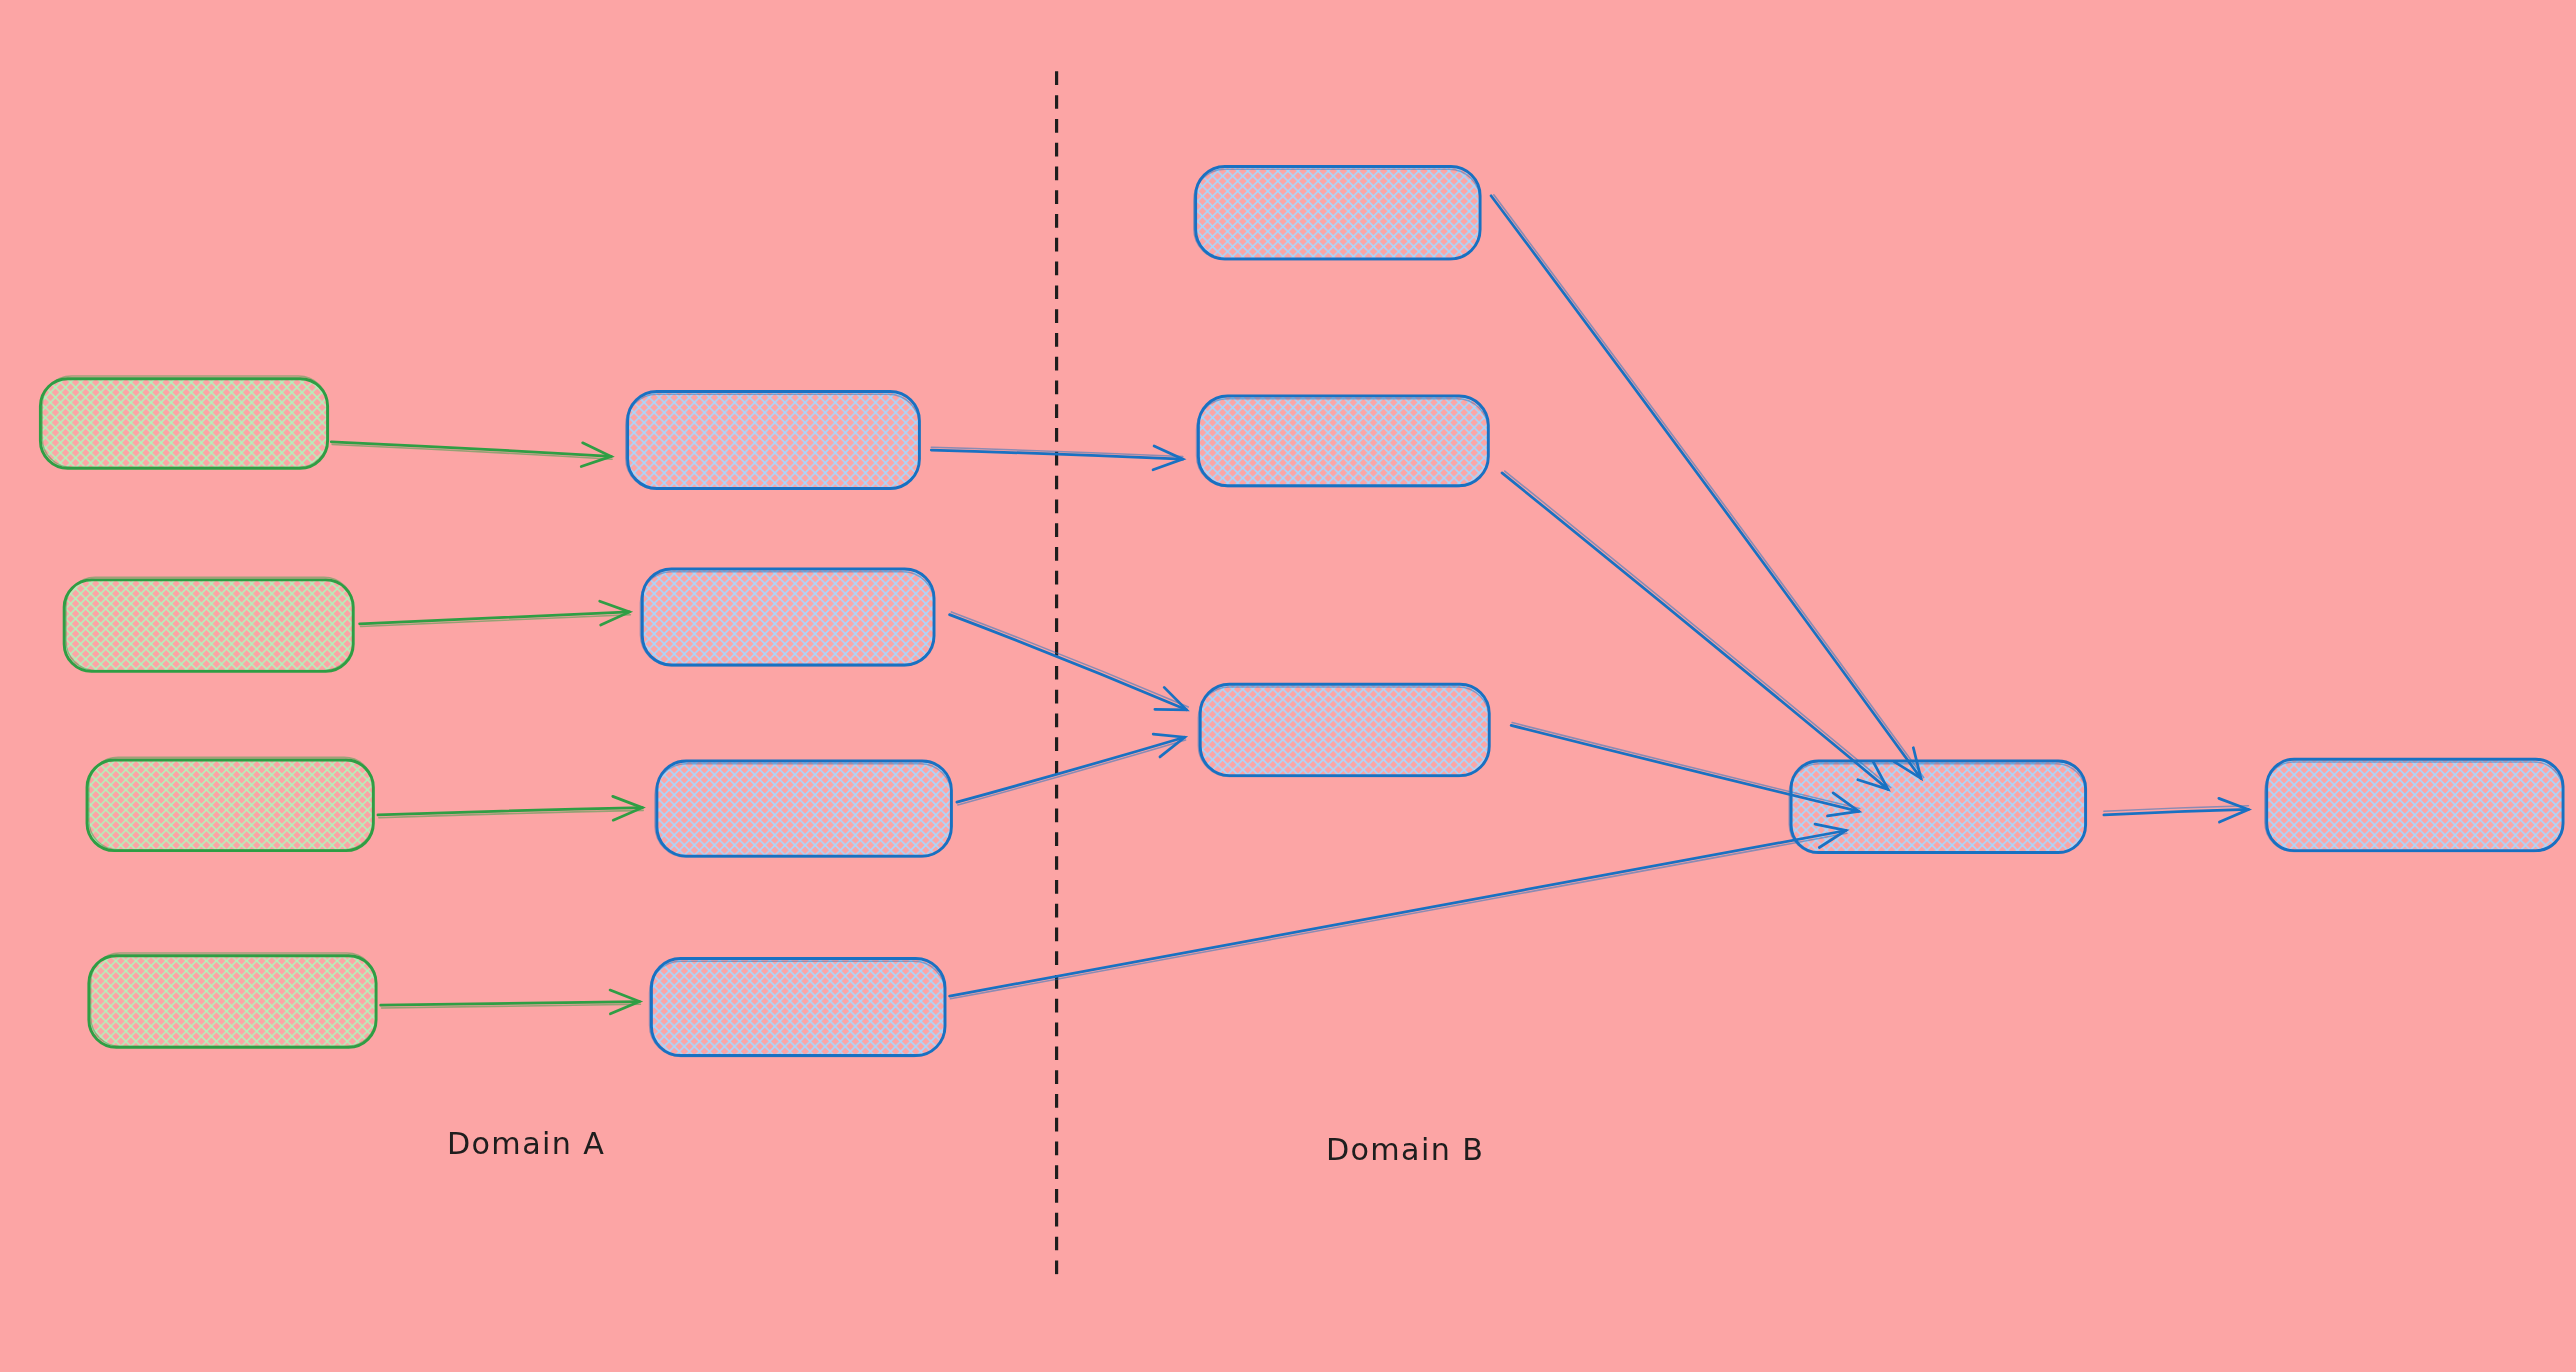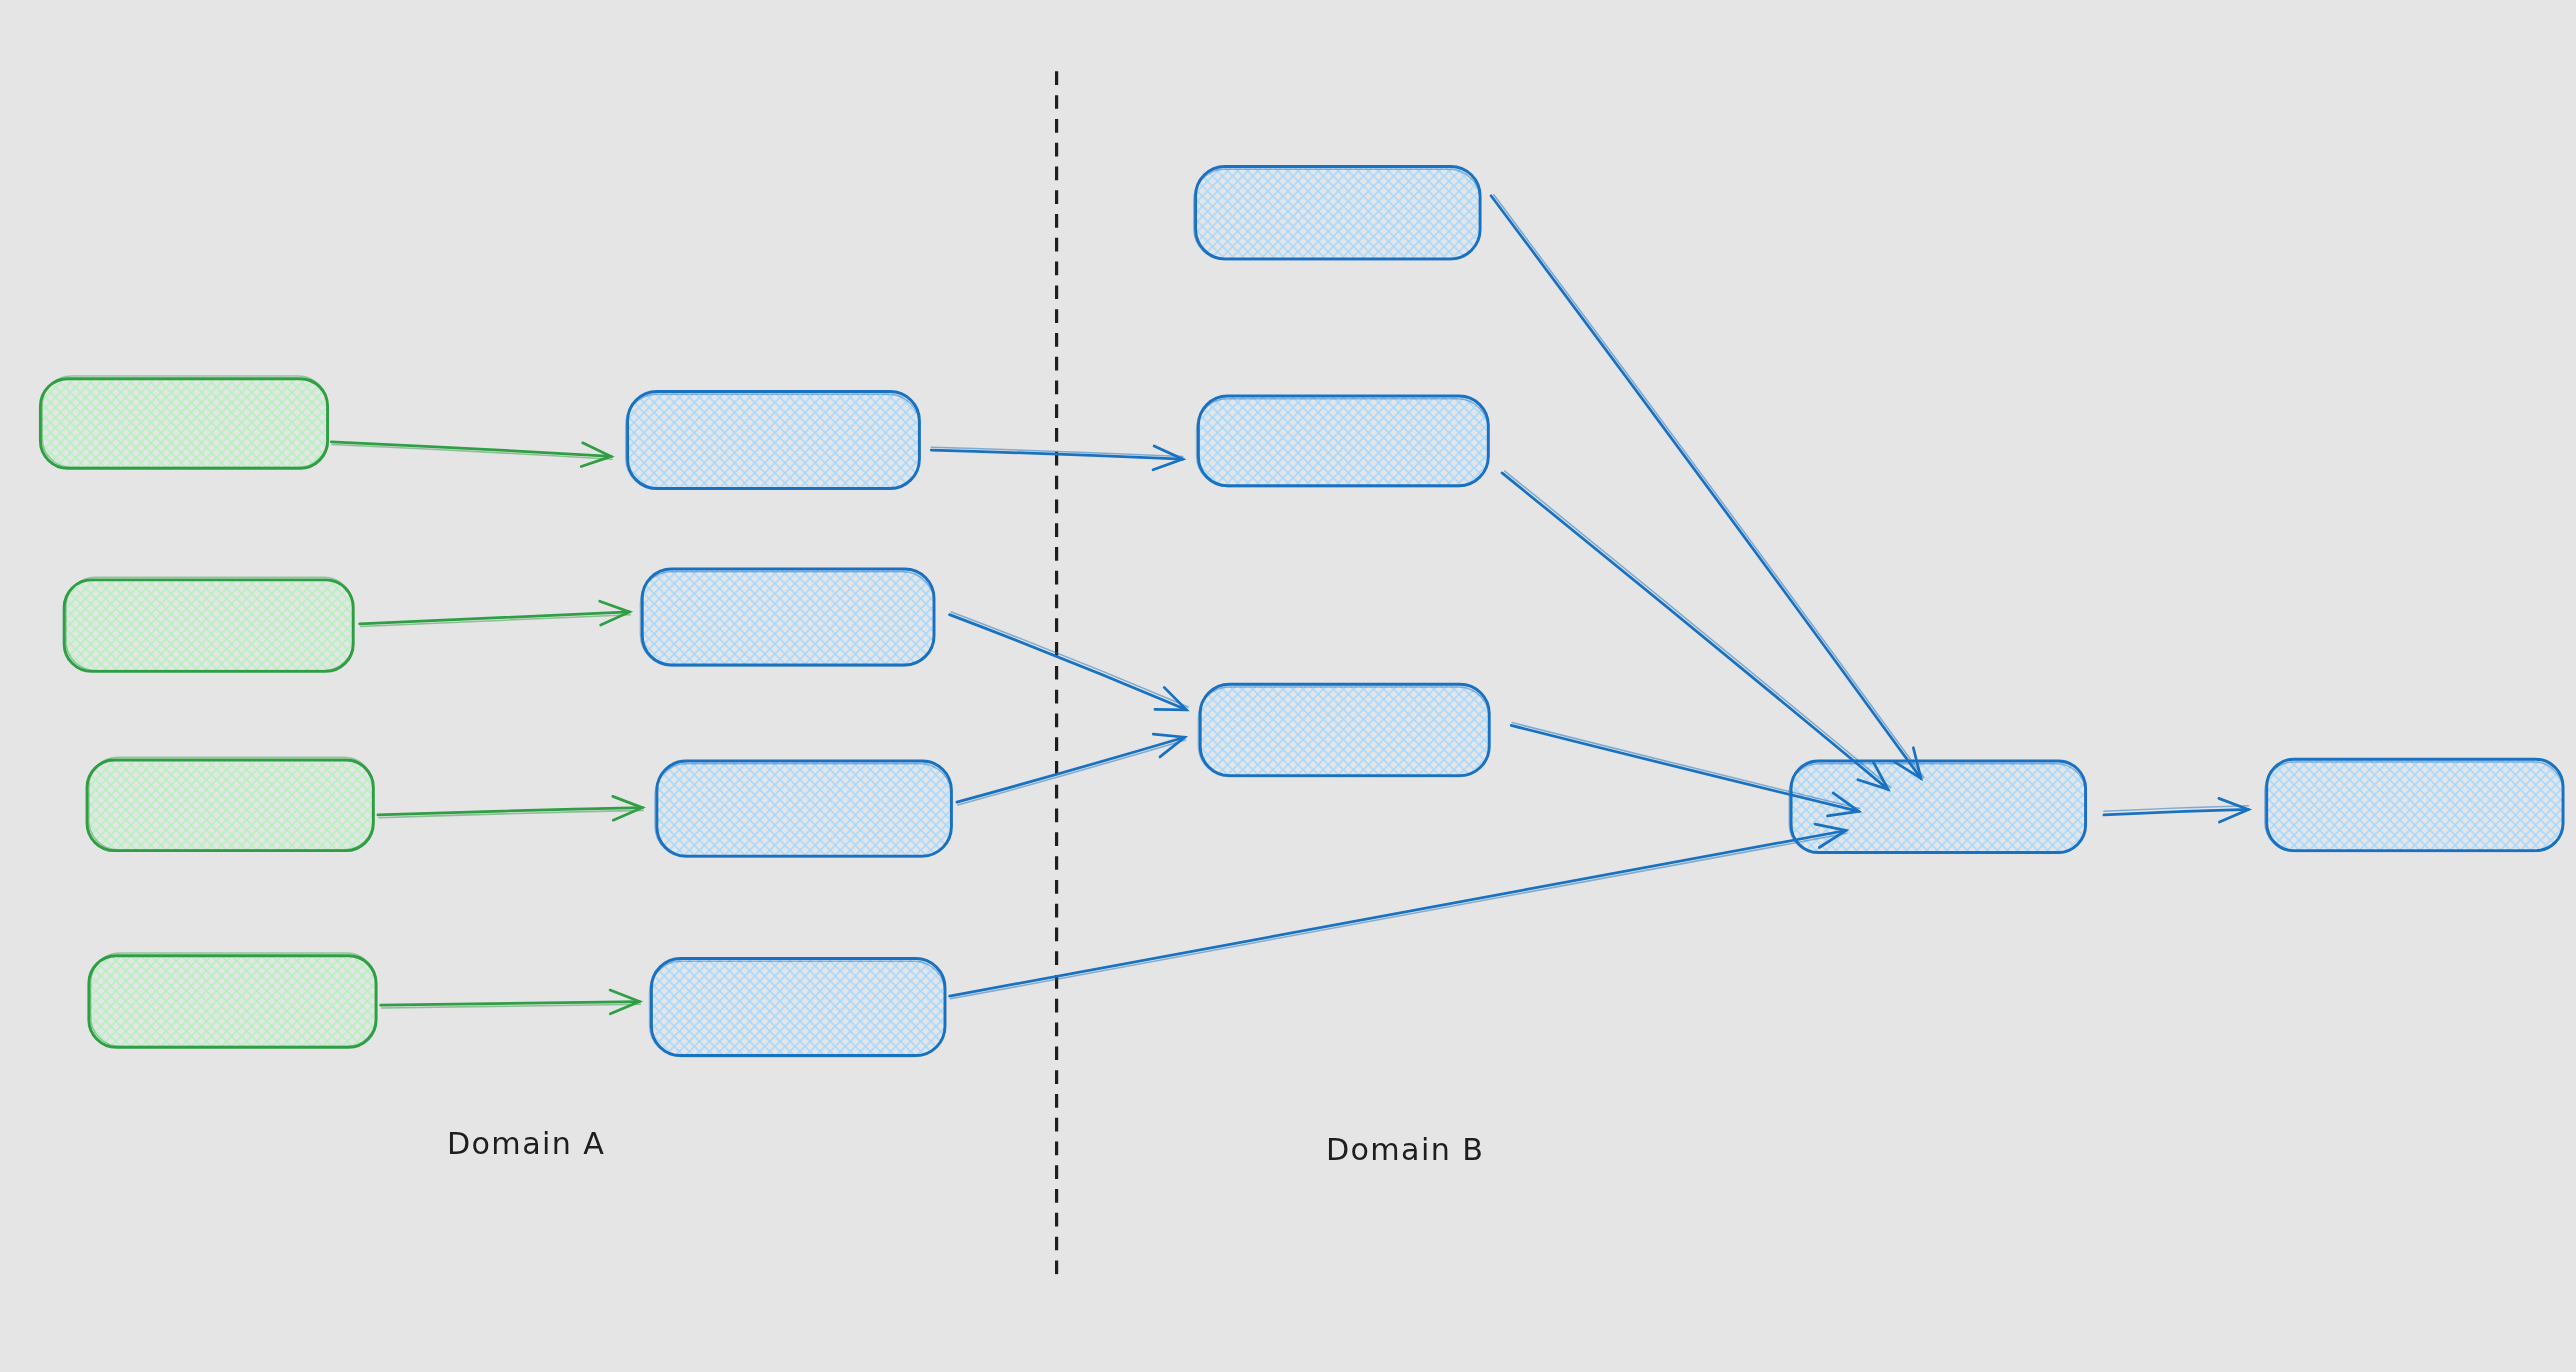--- a/index.html
+++ b/index.html
@@ -5,21 +5,21 @@
   html, body {
     margin: 0;
     padding: 0;
     background: #ffffff;
     font-family: "DejaVu Sans", "Liberation Sans", sans-serif;
   }
   .canvas-wrap {
     position: relative;
     width: 2576px;
     height: 1372px;
-    background: #e5e5e5;
+    background: #fca5a5;
     overflow: hidden;
   }
   svg { display: block; }
 
   .box-green {
     fill: url(#hatchGreen);
     stroke: #2f9e44;
     stroke-width: 3.2;
   }
   .box-blue {

